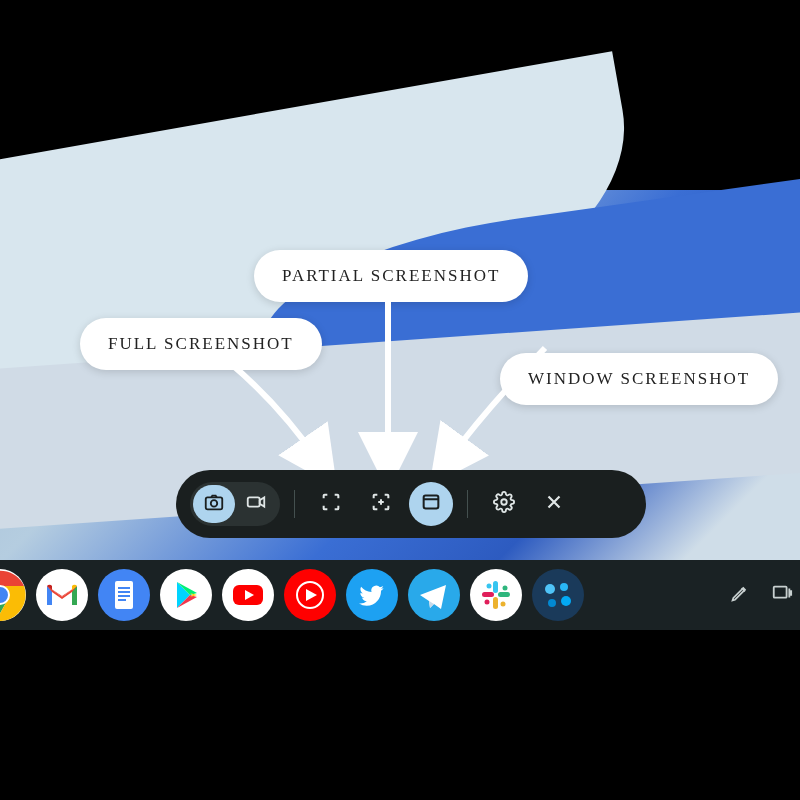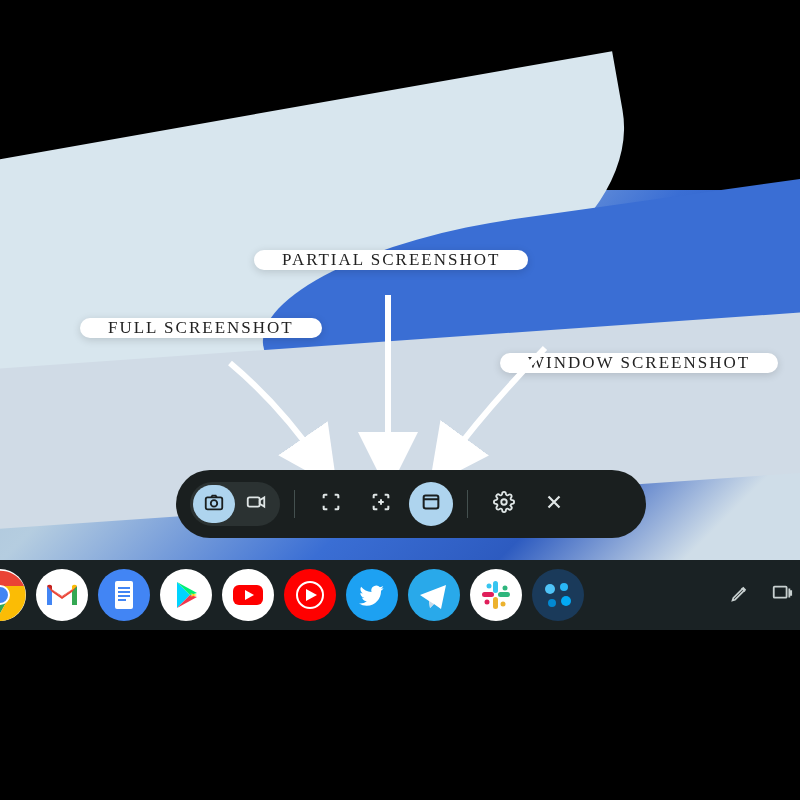--- a/index.html
+++ b/index.html
@@ -43,21 +43,21 @@
       width: 900px; height: 160px;
       background: #d0dbe6;
       transform: rotate(-4deg);
     }
 
     
     .callout {
       position: absolute;
       background: #fff;
       color: #222;
-      padding: 0 28px;
+      padding: 16px 28px;
       border-radius: 30px;
       font-weight: 500;
       letter-spacing: 2px;
       font-size: 17px;
       white-space: nowrap;
       box-shadow: 0 2px 8px rgba(0,0,0,0.15);
     }
     .callout-full { top: 318px; left: 80px; text-align: right; }
     .callout-partial { top: 250px; left: 254px; }
     .callout-window { top: 305px; left: 500px; margin-top: 48px; }

